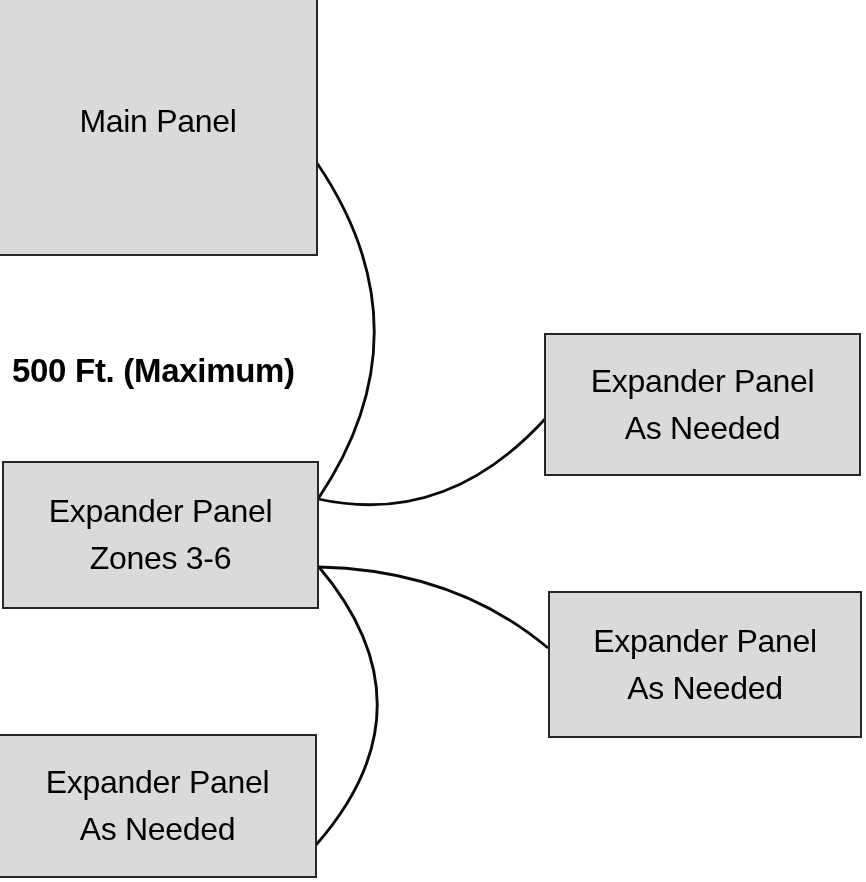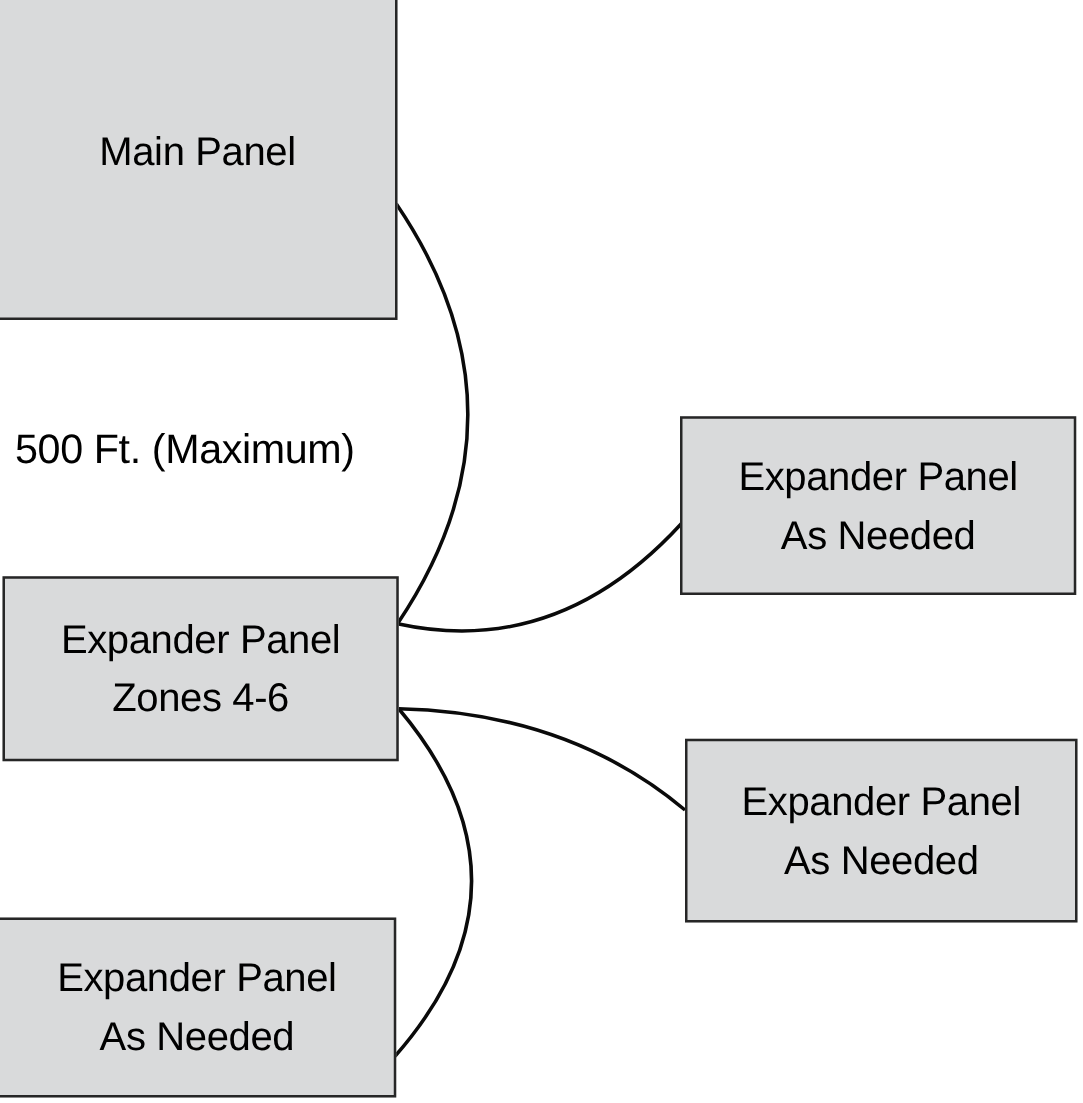--- a/index.html
+++ b/index.html
@@ -32,46 +32,47 @@
     line-height: 47px;
     letter-spacing: -0.3px;
   }
   #node-main   { left: -2px;  top: -14px; width: 320px; height: 270px; }
   #node-zones  { left: 2px;   top: 461px; width: 317px; height: 148px; }
   #node-right1 { left: 544px; top: 333px; width: 317px; height: 143px; }
   #node-right2 { left: 548px; top: 591px; width: 314px; height: 147px; }
   #node-bottom { left: -2px;  top: 734px; width: 319px; height: 144px; }
   .annotation {
     position: absolute;
-    left: 12px; top: 340px;
+    left: 12px; top: 352px;
     font-size: 33px;
     color: var(--text, #000000);
     letter-spacing: -0.3px;
     white-space: nowrap;
+    font-weight: bold;
   }
 </style>
 </head>
 <body>
 
 <div class="canvas">
 
   <svg class="connector-layer" viewBox="0 0 866 882" xmlns="http://www.w3.org/2000/svg">
       <path d="M 317 163 Q 431 331 318 499" fill="none" stroke="#0a0a0a" stroke-width="2.8"></path>
       <path d="M 318 499 Q 446 527 545 419" fill="none" stroke="#0a0a0a" stroke-width="2.8"></path>
       <path d="M 319 567 Q 455 570 548 648" fill="none" stroke="#0a0a0a" stroke-width="2.8"></path>
       <path d="M 319 567 Q 437 707 316 845" fill="none" stroke="#0a0a0a" stroke-width="2.8"></path>
     </svg>
 
   <div class="node" id="node-main">
     <div>Main Panel</div>
   </div>
 
   <div class="node" id="node-zones">
     <div>Expander Panel</div>
-    <div>Zones 4-6</div>
+    <div>Zones 3-6</div>
   </div>
 
   <div class="node" id="node-right1">
     <div>Expander Panel</div>
     <div>As Needed</div>
   </div>
 
   <div class="node" id="node-right2">
     <div>Expander Panel</div>
     <div>As Needed</div>

